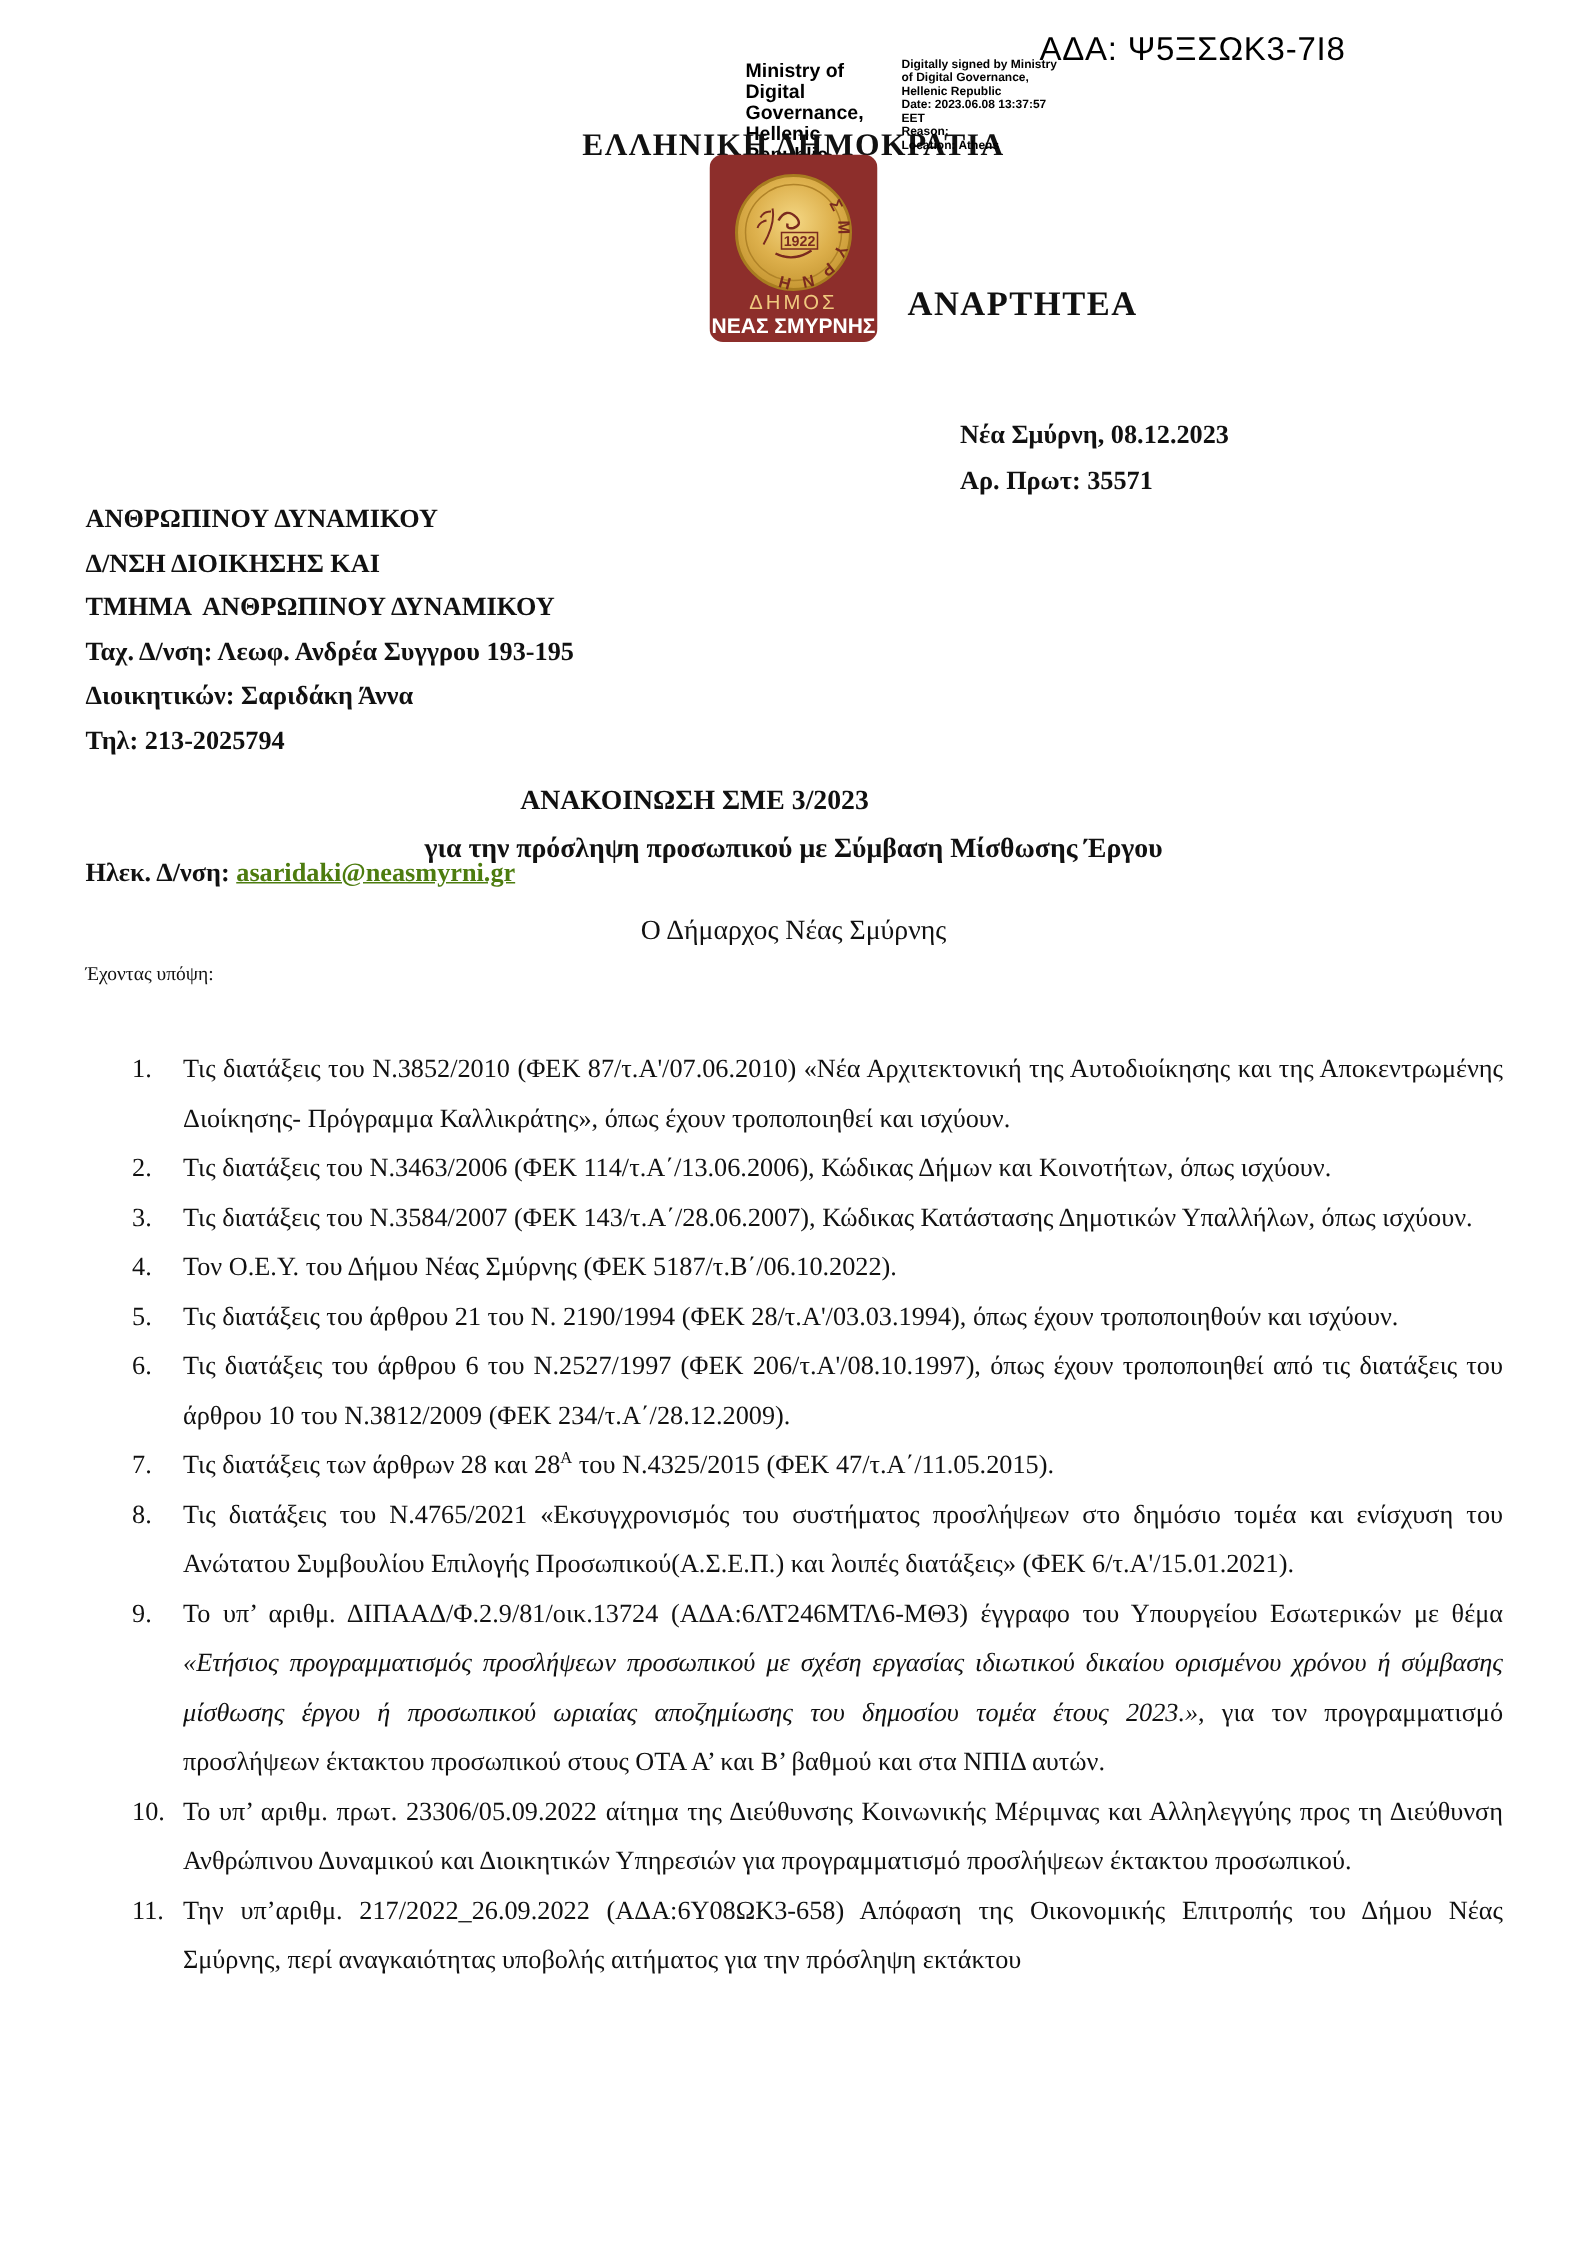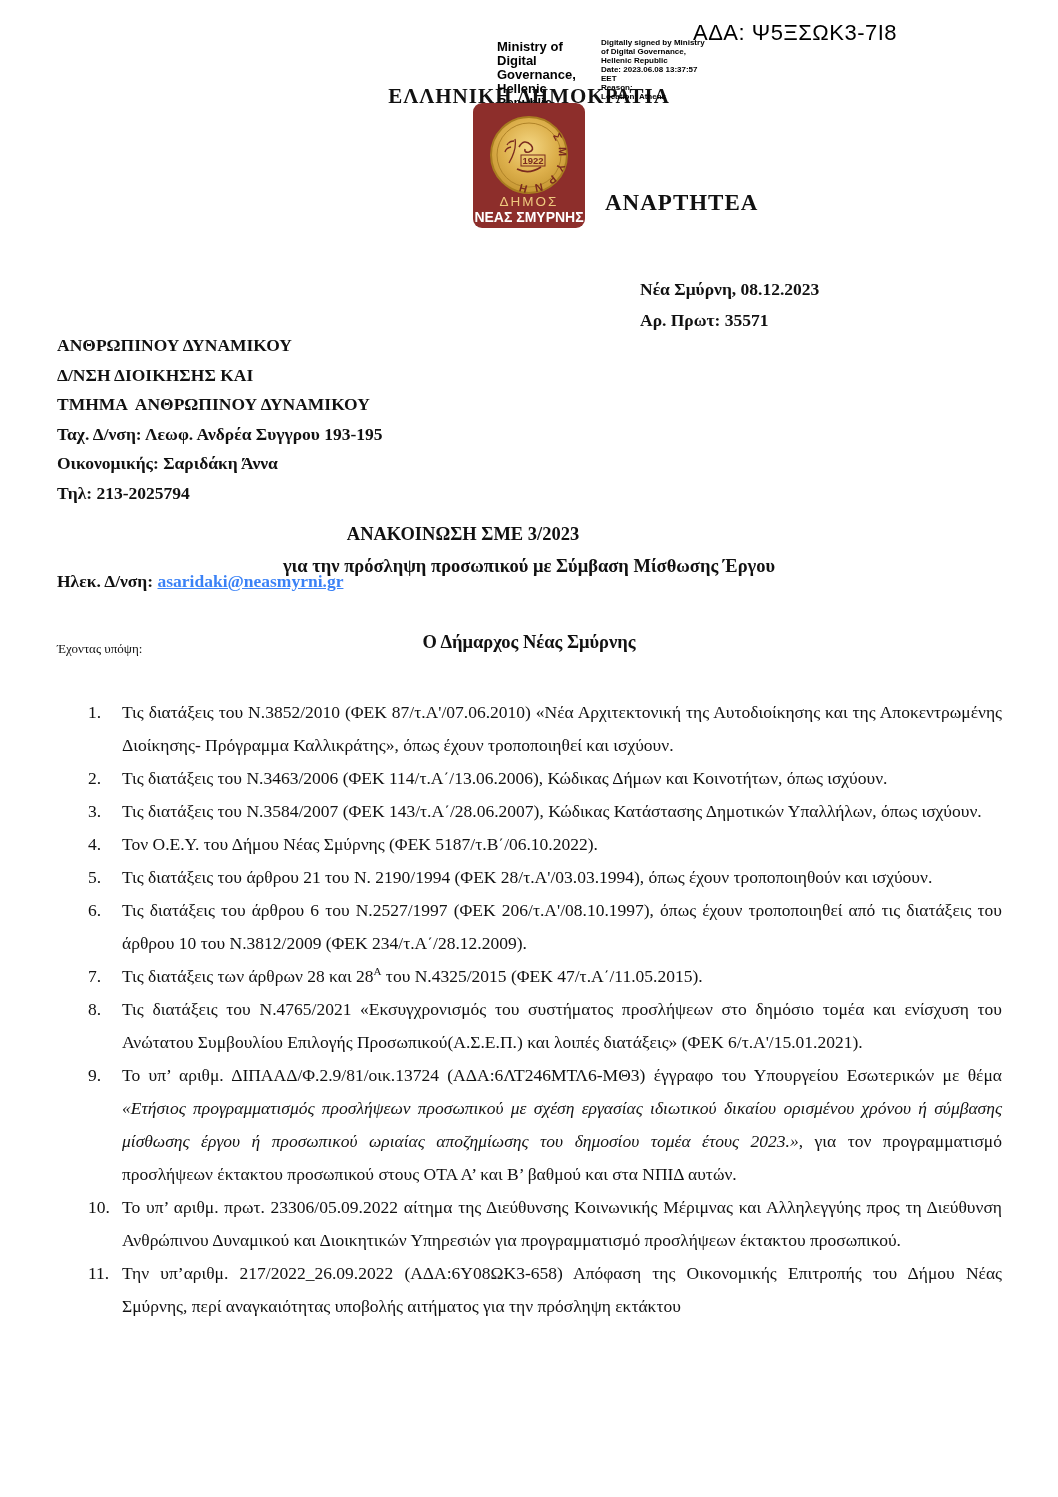--- a/index.html
+++ b/index.html
@@ -38,37 +38,37 @@
   .anartitea{
     left:605px;top:190px;
     font-size:23px;font-weight:bold;letter-spacing:1px;
   }
   .contact{
     left:57px;top:272px;width:520px;
     font-size:17.5px;font-weight:bold;line-height:29.5px;
     white-space:pre-wrap;
   }
   .email-line a, .email-link{
-    color:#3b82f6;text-decoration:underline;font-weight:bold;cursor:pointer;
+    color:#4d7c0f;text-decoration:underline;font-weight:bold;cursor:pointer;
   }
   .meta{
     left:640px;top:274px;width:340px;
     font-size:17.5px;font-weight:bold;line-height:31px;
   }
   .doc-title-1{
     left:0;top:524px;width:926px;text-align:center;
     font-size:18.5px;font-weight:bold;
   }
   .doc-title-2{
     left:0;top:556px;width:1058px;text-align:center;
     font-size:18.5px;font-weight:bold;
   }
   .mayor-line{
     left:0;top:611px;width:1058px;text-align:center;
-    font-size:18.5px;font-weight:bold;margin-top:21px;
+    font-size:18.5px;font-weight:normal;
   }
   .having-regard{
     left:57px;top:641px;
     font-size:13px;
   }
   .list{
     left:88px;top:696px;width:914px;
     font-size:17.5px;line-height:33px;
   }
   .list-item{display:flex;align-items:flex-start;}
@@ -120,21 +120,21 @@
       <rect x="48" y="52" width="24" height="11" fill="none" stroke="#7A2A1F" stroke-width="1"></rect>
       <text x="60" y="61" text-anchor="middle" font-family="Liberation Sans, sans-serif" font-size="9.5" font-weight="bold" fill="#7A2A1F">1922</text>
       <text x="56" y="103" text-anchor="middle" font-family="Liberation Sans, sans-serif" font-size="13.5" fill="#EFC97E" letter-spacing="2">ΔΗΜΟΣ</text>
       <text x="56" y="119" text-anchor="middle" font-family="Liberation Sans, sans-serif" font-size="14" font-weight="bold" fill="#FFFFFF">ΝΕΑΣ ΣΜΥΡΝΗΣ</text>
     </svg>
   </div>
 
   <div class="abs anartitea">ΑΝΑΡΤΗΤΕΑ</div>
 
   <div class="abs contact">
-    <div><div>ΑΝΘΡΩΠΙΝΟΥ ΔΥΝΑΜΙΚΟΥ</div><div>Δ/ΝΣΗ ΔΙΟΙΚΗΣΗΣ ΚΑΙ</div><div>ΤΜΗΜΑ  ΑΝΘΡΩΠΙΝΟΥ ΔΥΝΑΜΙΚΟΥ</div><div>Ταχ. Δ/νση: Λεωφ. Ανδρέα Συγγρου 193-195</div><div>Οικονομικής: Σαριδάκη Άννα</div><div>Τηλ: 213-2025794</div></div>
+    <div><div>ΑΝΘΡΩΠΙΝΟΥ ΔΥΝΑΜΙΚΟΥ</div><div>Δ/ΝΣΗ ΔΙΟΙΚΗΣΗΣ ΚΑΙ</div><div>ΤΜΗΜΑ  ΑΝΘΡΩΠΙΝΟΥ ΔΥΝΑΜΙΚΟΥ</div><div>Ταχ. Δ/νση: Λεωφ. Ανδρέα Συγγρου 193-195</div><div>Διοικητικών: Σαριδάκη Άννα</div><div>Τηλ: 213-2025794</div></div>
     <div class="email-line"><span>Ηλεκ. Δ/νση: </span><a class="email-link">asaridaki@neasmyrni.gr</a></div>
   </div>
 
   <div class="abs meta">
     <div>Νέα Σμύρνη, 08.12.2023</div>
     <div>Αρ. Πρωτ: 35571</div>
   </div>
 
   <div class="abs doc-title-1">ΑΝΑΚΟΙΝΩΣΗ ΣΜΕ 3/2023</div>
   <div class="abs doc-title-2">για την πρόσληψη προσωπικού με Σύμβαση Μίσθωσης Έργου</div>

